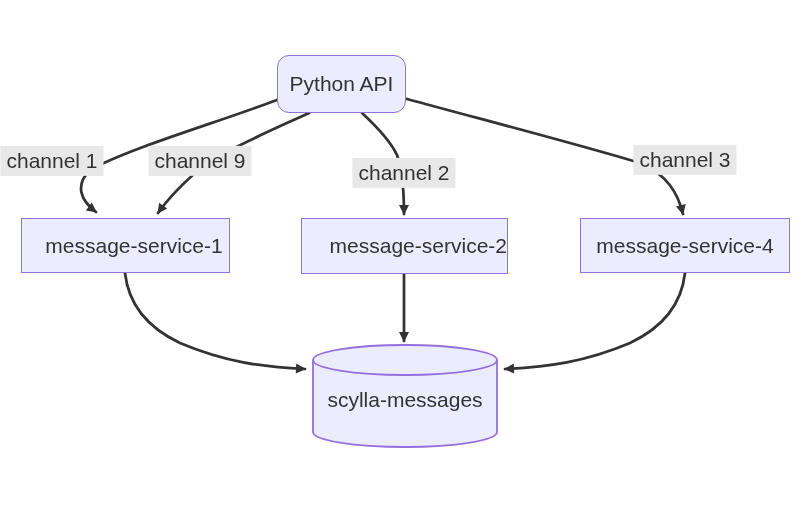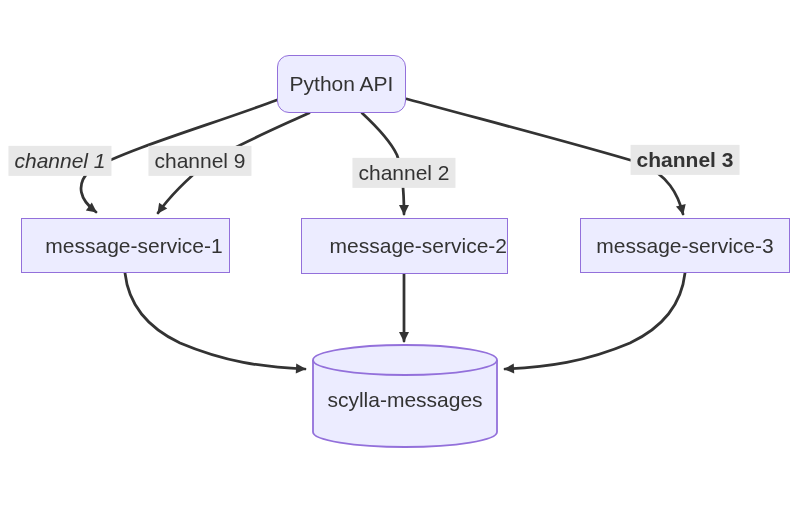--- a/index.html
+++ b/index.html
@@ -49,24 +49,24 @@
   .edge-label {
     position: absolute;
     transform: translate(-50%, -50%);
     background: var(--label-bg, #e8e8e8);
     padding: 2px 6px;
     font-size: 21px;
     line-height: 1.25;
     color: var(--text, #333333);
     white-space: nowrap;
   }
-  .lbl-ch1 { left: 60px;  top: 161px; font-style: italic; }
+  .lbl-ch1 { left: 52px;  top: 161px; }
   .lbl-ch4 { left: 200px; top: 161px; }
   .lbl-ch2 { left: 404px; top: 173px; }
-  .lbl-ch3 { left: 685px; top: 160px; font-weight: bold; }
+  .lbl-ch3 { left: 685px; top: 160px; }
   .cyl-label {
     position: absolute;
     left: 405px; top: 400px;
     transform: translate(-50%, -50%);
     font-size: 21px;
     color: var(--text, #333333);
     white-space: nowrap;
   }
 </style>
 </head>
@@ -99,21 +99,21 @@
 
   <div class="node node-ms1">
     <span>message-service-1</span>
   </div>
 
   <div class="node node-ms2">
     <span>message-service-2</span>
   </div>
 
   <div class="node node-ms3">
-    <span>message-service-3</span>
+    <span>message-service-4</span>
   </div>
 
   <div class="edge-label lbl-ch1">channel 1</div>
   <div class="edge-label lbl-ch4">channel 9</div>
   <div class="edge-label lbl-ch2">channel 2</div>
   <div class="edge-label lbl-ch3">channel 3</div>
 
   <div class="cyl-label">scylla-messages</div>
 
 </div>

